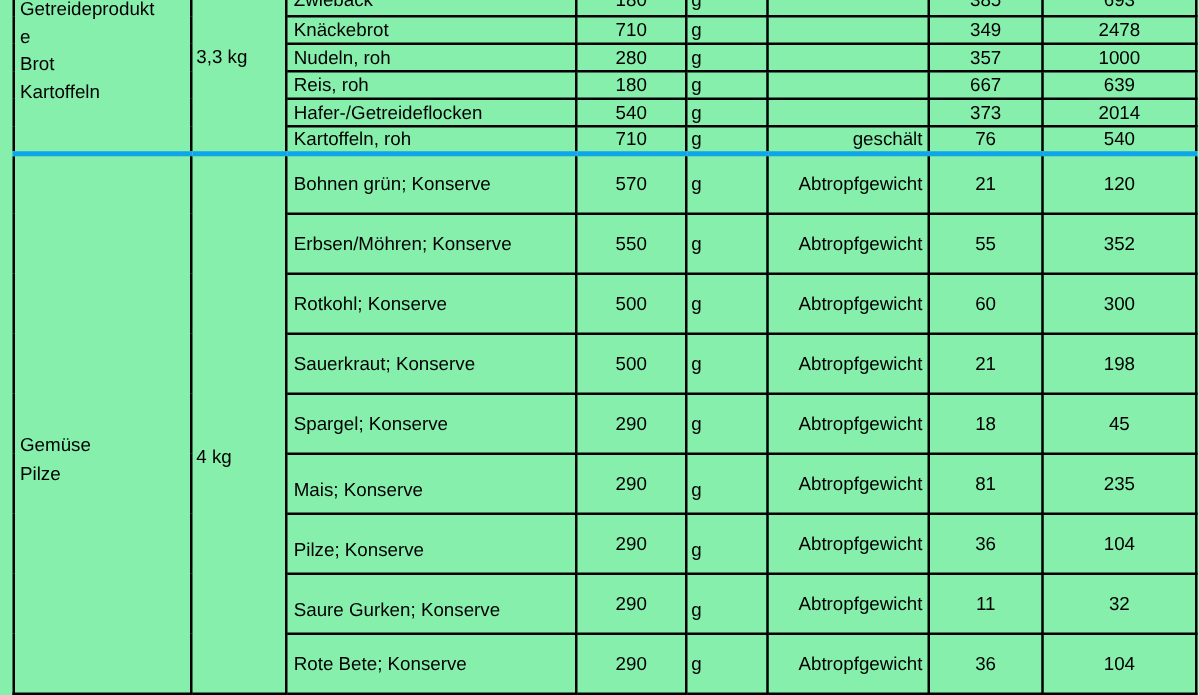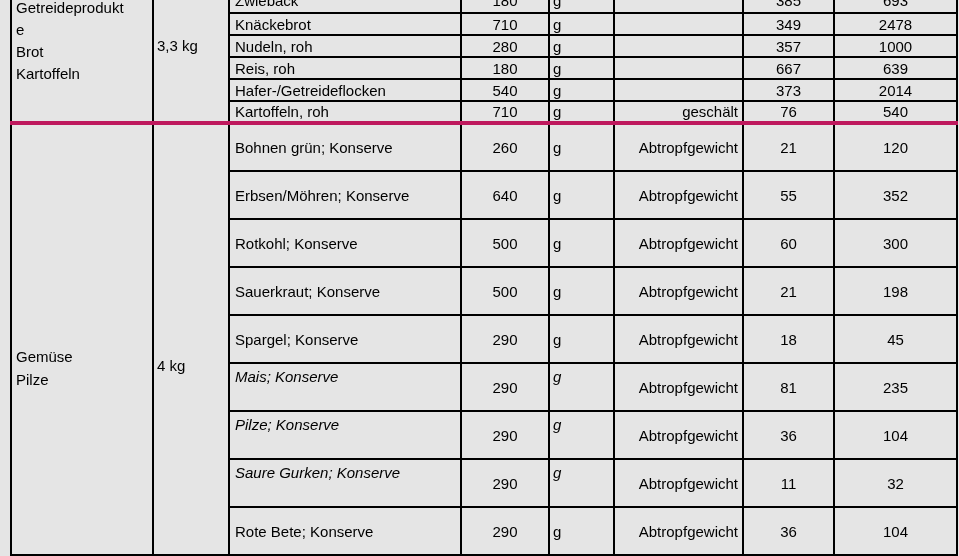--- a/index.html
+++ b/index.html
@@ -1,18 +1,18 @@
 <!DOCTYPE html>
 <html><head>
 <meta charset="utf-8">
 <style>
   html, body { margin:0; padding:0; background:#ffffff; }
   .viewport {
     position:relative; width:959px; height:556px; overflow:hidden;
-    background:#e5e5e5; font-family:"Liberation Sans", sans-serif;
+    background:#86efac; font-family:"Liberation Sans", sans-serif;
   }
   table.sheet {
     position:absolute; left:10px; top:-13px;
     border-collapse:collapse; table-layout:fixed;
     color:#000; font-size:15px;
   }
   td { border:2px solid #000000; padding:0 4px; overflow:hidden; vertical-align:middle; }
   
   col.c-cat   { width:142px; }
   col.c-wt    { width:76px;  }
@@ -34,24 +34,24 @@
   td.wt1  { padding-top:48px; }
   td.wt2  { padding-top:232px; }
 
   td.item { text-align:left; padding-left:5px; }
   td.amt  { text-align:center; }
   td.unit { text-align:left; padding-left:3px; }
   td.note { text-align:right; padding-left:5px; }
   td.num  { text-align:center; }
 
   
-  td.vt   { vertical-align:top; padding-top:4px;font-style:italic; }
+  td.vt   { vertical-align:top; padding-top:20px; }
 
   
-  tr.sec-divider td { border-top:4px solid #be185d; }
+  tr.sec-divider td { border-top:4px solid #0ea5e9; }
 </style>
 </head>
 <body>
 
 <div class="viewport">
   <table class="sheet">
     <colgroup>
       <col class="c-cat">
         <col class="c-wt">
         <col class="c-item">
@@ -119,29 +119,29 @@
       <td class="num">540</td>
     </tr>
 
     <tr class="s2 sec-divider">
       <td class="cat cat2" rowspan="9">
         <div>Gemüse</div>
         <div>Pilze</div>
       </td>
       <td class="wt wt2" rowspan="9">4 kg</td>
       <td class="item">Bohnen grün; Konserve</td>
-      <td class="amt">260</td>
+      <td class="amt">570</td>
       <td class="unit">g</td>
       <td class="note">Abtropfgewicht</td>
       <td class="num">21</td>
       <td class="num">120</td>
     </tr>
     <tr class="s2">
       <td class="item">Erbsen/Möhren; Konserve</td>
-      <td class="amt">640</td>
+      <td class="amt">550</td>
       <td class="unit">g</td>
       <td class="note">Abtropfgewicht</td>
       <td class="num">55</td>
       <td class="num">352</td>
     </tr>
     <tr class="s2">
       <td class="item">Rotkohl; Konserve</td>
       <td class="amt">500</td>
       <td class="unit">g</td>
       <td class="note">Abtropfgewicht</td>

